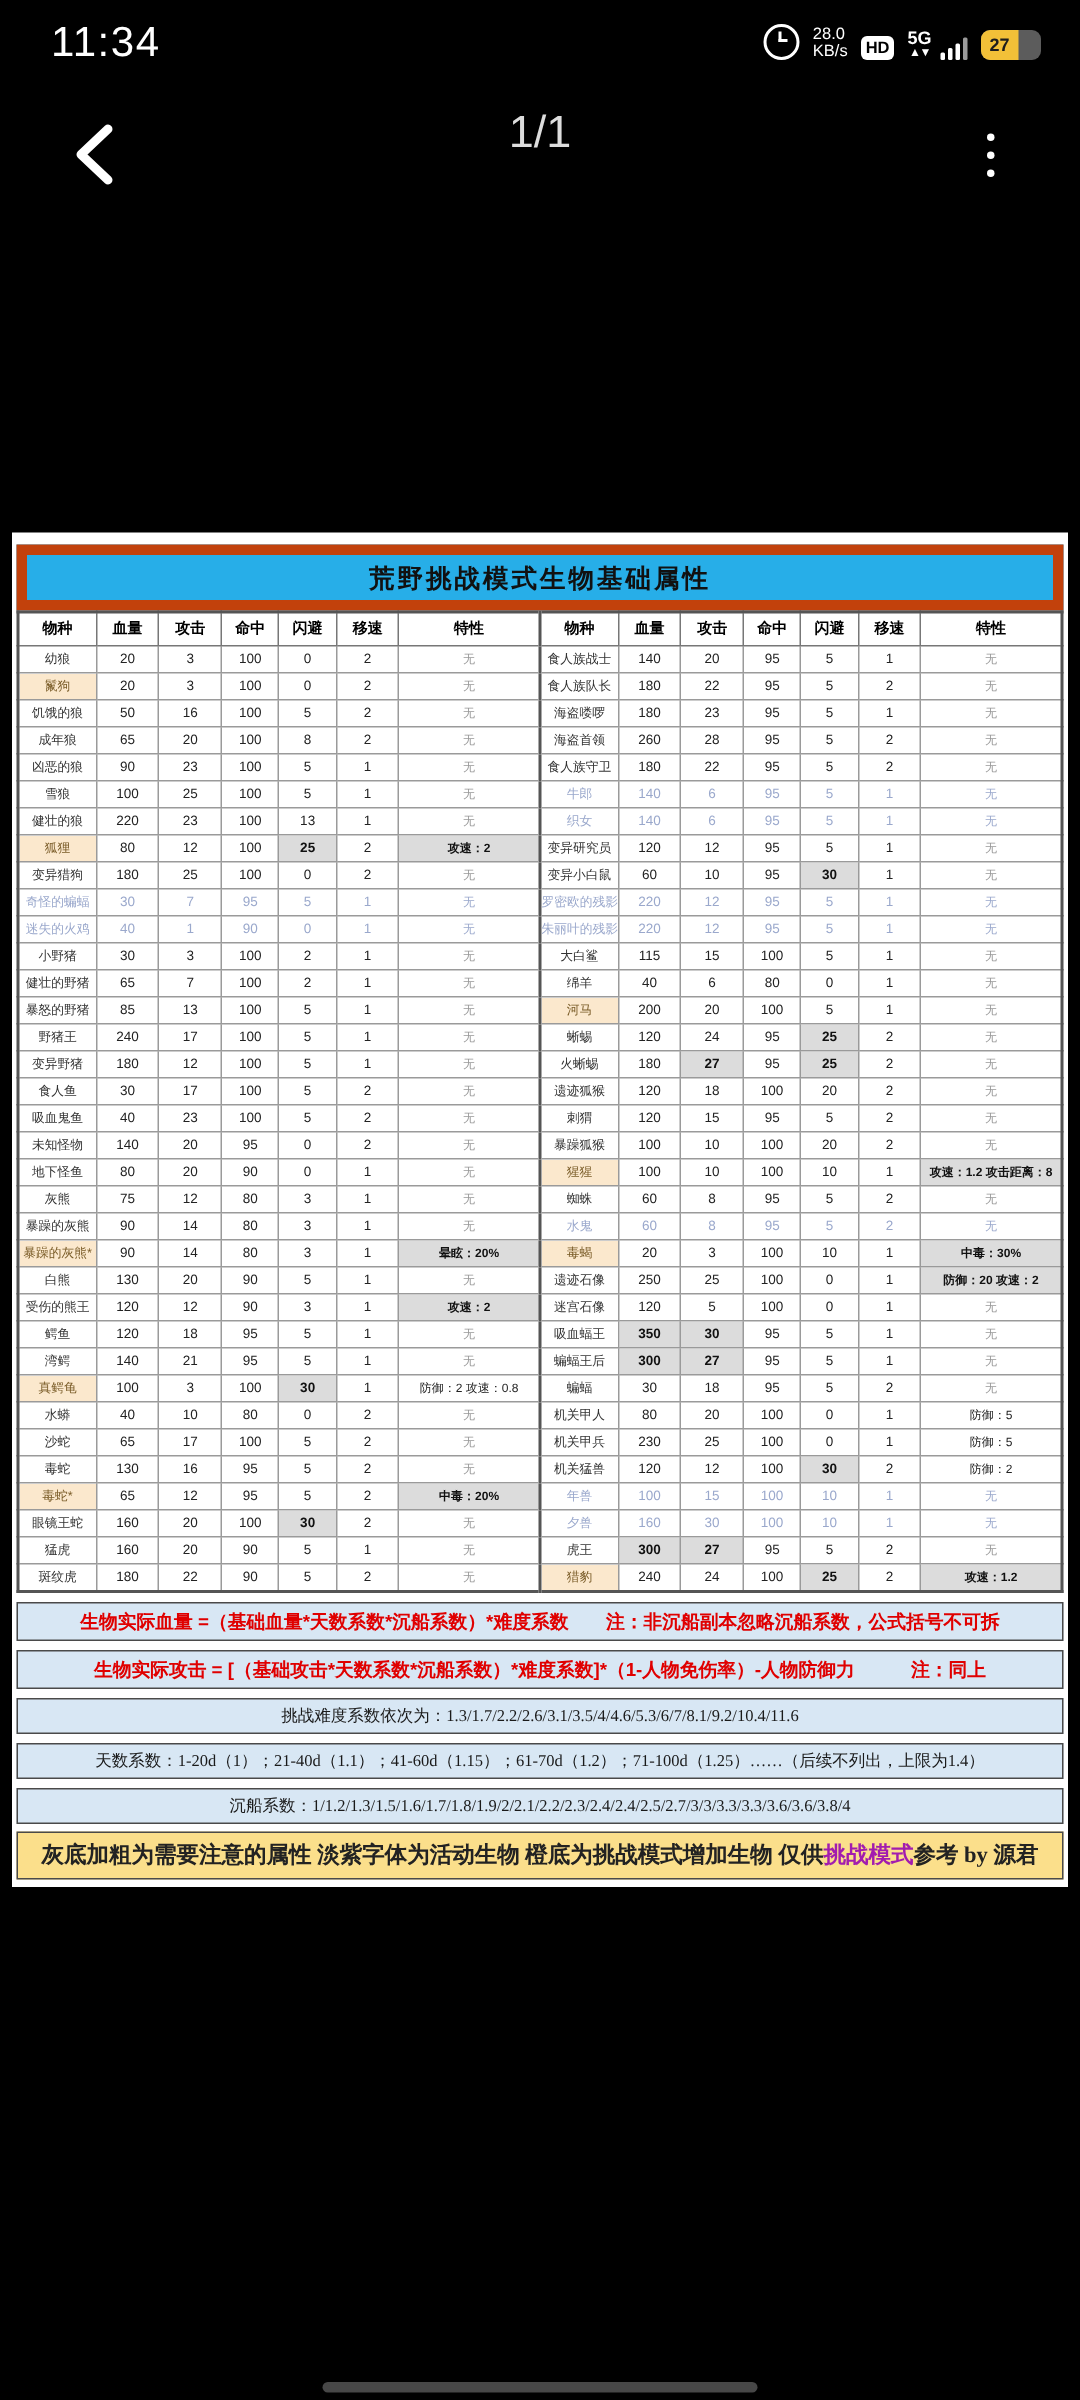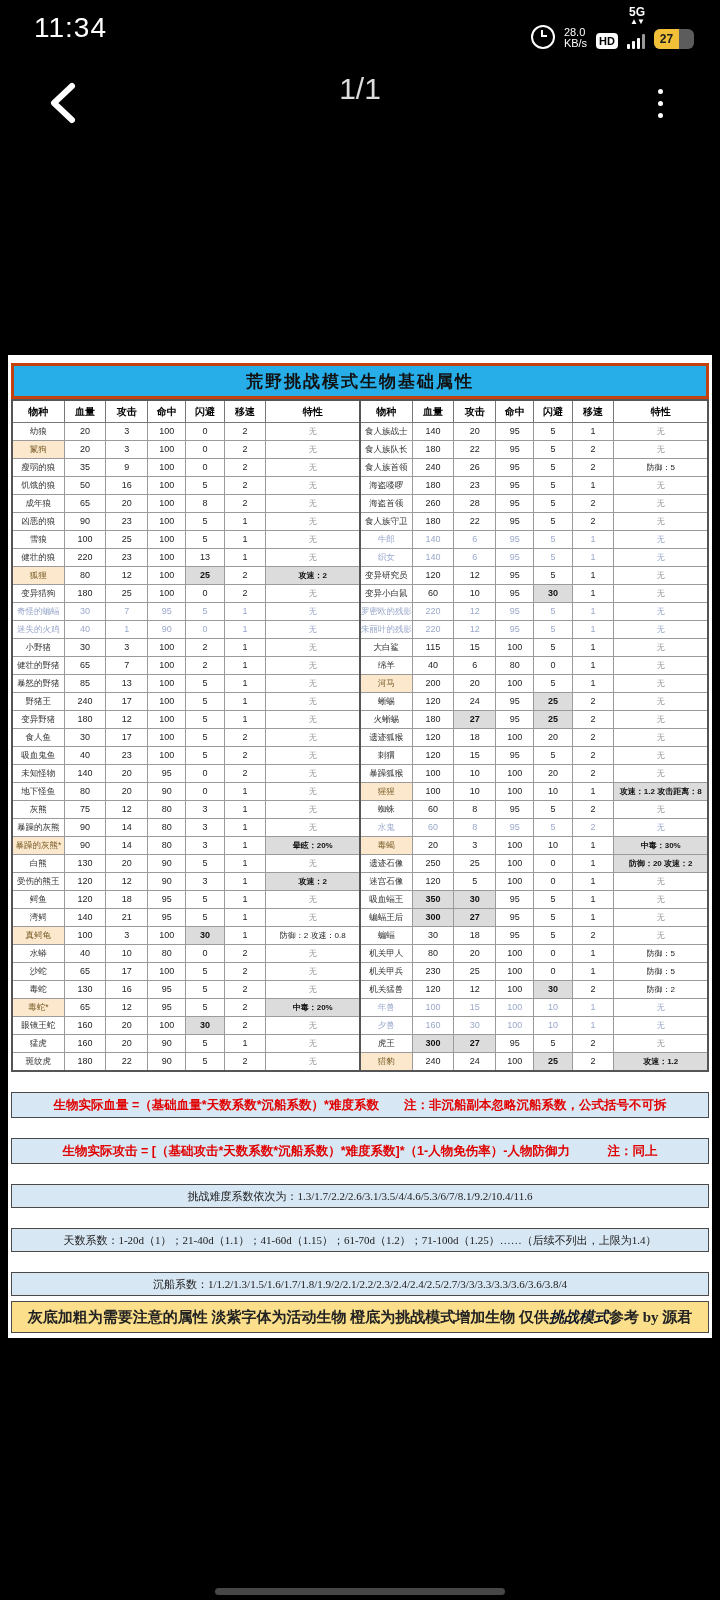--- a/index.html
+++ b/index.html
@@ -8,21 +8,21 @@
   
   .status-bar{position:absolute;top:0;left:0;right:0;height:50px;display:flex;align-items:center;
               padding:6px 26px 0 34px;box-sizing:border-box;color:#fff;}
   .sb-time{font-size:28px;letter-spacing:1px;}
   .sb-right{margin-left:auto;display:flex;align-items:flex-end;gap:9px;}
   .clock-ic{width:20px;height:20px;border:2px solid #fff;border-radius:50%;position:relative;}
   .clock-ic:before{content:"";position:absolute;left:8px;top:3px;width:2px;height:7px;background:#fff;}
   .clock-ic:after{content:"";position:absolute;left:8px;top:8px;width:6px;height:2px;background:#fff;}
   .netspeed{display:flex;flex-direction:column;align-items:flex-start;line-height:11px;font-size:11px;}
   .hd-badge{background:#fff;color:#000;font-weight:bold;font-size:11px;border-radius:4px;padding:2px 3px;}
-  .sig{display:flex;align-items:flex-end;gap:6px;flex-direction:column;}
+  .sig{display:flex;align-items:flex-end;gap:6px;}
   .sig-5g{display:flex;flex-direction:column;align-items:center;line-height:10px;}
   .sig-5g .g5{font-size:12px;font-weight:bold;}
   .sig-5g .arr{font-size:8px;letter-spacing:-1px;}
   .bars{display:flex;align-items:flex-end;gap:2px;height:16px;}
   .bars i{display:block;width:3px;background:#fff;border-radius:1px;}
   .bars i:nth-child(1){height:5px}.bars i:nth-child(2){height:8px}
   .bars i:nth-child(3){height:11px}.bars i:nth-child(4){height:15px;background:#9a9a9a}
   .battery{position:relative;width:40px;height:20px;border-radius:6px;background:#5c5c5c;overflow:hidden;
            display:flex;align-items:center;}
   .battery .fill{position:absolute;left:0;top:0;bottom:0;width:62%;background:#f2c038;}
@@ -30,43 +30,43 @@
   
   .nav-bar{position:absolute;top:72px;left:0;right:0;height:62px;display:flex;align-items:flex-start;color:#eee;}
   .back-btn{position:absolute;left:42px;top:6px;width:44px;height:50px;cursor:pointer;}
   .nav-title{margin:0 auto;font-size:30px;color:#ddd;}
   .more-btn{position:absolute;right:48px;top:4px;width:24px;height:54px;display:flex;flex-direction:column;
             justify-content:center;align-items:center;gap:7px;cursor:pointer;}
   .more-btn i{width:5px;height:5px;border-radius:50%;background:#fff;display:block;}
   
   .sheet{position:absolute;top:355px;left:8px;width:704px;background:#fff;box-sizing:border-box;
          padding:8px 3px 5px 3px;}
-  .sheet-title{height:30px;background:#27aee8;border:3px solid #c2410c;display:flex;align-items:center;
+  .sheet-title{height:30px;background:#27aee8;border:7px solid #c2410c;display:flex;align-items:center;
                justify-content:center;font-size:17px;font-weight:bold;color:#111;letter-spacing:2px;}
   table.creatures{width:100%;border-collapse:collapse;table-layout:fixed;margin-top:0;}
   .creatures th,.creatures td{border:1px solid #9a9a9a;text-align:center;padding:0;overflow:hidden;
         white-space:nowrap;height:17px;line-height:17px;font-size:9px;color:#222;}
   .creatures th{height:21px;line-height:21px;font-size:10px;font-weight:bold;color:#000;border-color:#777;}
   .creatures{border:2px solid #555;}
   .creatures td.sp{font-size:8.5px;color:#333;}
   .creatures td.trait{font-size:8px;}
   .creatures td.none{color:#999;}
   .creatures td.event{color:#9aa8cc;}
   .creatures td.hl-name{background:#fbe8cd;color:#7a5c28;}
   .creatures td.gray{background:#dcdcdc;font-weight:bold;color:#111;}
   .creatures th.half,.creatures td.half{border-left:2px solid #555;}
   
-  .note{margin-top:20px;border:1px solid #4a4a4a;background:#d8e7f4;text-align:center;}
+  .note{margin-top:6px;border:1px solid #4a4a4a;background:#d8e7f4;text-align:center;}
   .note.formula{height:24px;line-height:24px;color:#e00000;font-weight:bold;font-size:12.5px;}
   .note.plain{height:22px;line-height:22px;color:#1a1a1a;font-size:11px;
               font-family:"Liberation Serif","DejaVu Serif",serif;}
   .sheet-footer{margin-top:5px;border:1px solid #4a4a4a;background:#fbdf8b;height:30px;line-height:30px;
                 text-align:center;color:#222;font-size:15px;font-weight:bold;
                 font-family:"Liberation Serif","DejaVu Serif",serif;}
-  .sheet-footer .red{color:#0f172a;font-style:italic;}
+  .sheet-footer .red{color:#a21caf;}
   
   .gesture{position:absolute;bottom:5px;left:50%;transform:translateX(-50%);width:290px;height:7px;
            border-radius:4px;background:#474747;cursor:pointer;}
 </style>
 </head>
 <body>
 
 <div class="phone">
 
   <div class="status-bar">
@@ -176,36 +176,20 @@
             <td class="trait none">无</td>
             <td class="sp half">食人族队长</td>
             <td>180</td>
             <td>22</td>
             <td>95</td>
             <td>5</td>
             <td>2</td>
             <td class="trait none">无</td>
           </tr>
           <tr>
-            <td class="sp">瘦弱的狼</td>
-            <td>35</td>
-            <td>9</td>
-            <td>100</td>
-            <td>0</td>
-            <td>2</td>
-            <td class="trait none">无</td>
-            <td class="sp half">食人族首领</td>
-            <td>240</td>
-            <td>26</td>
-            <td>95</td>
-            <td>5</td>
-            <td>2</td>
-            <td class="trait">防御：5</td>
-          </tr>
-          <tr>
             <td class="sp">饥饿的狼</td>
             <td>50</td>
             <td>16</td>
             <td>100</td>
             <td>5</td>
             <td>2</td>
             <td class="trait none">无</td>
             <td class="sp half">海盗喽啰</td>
             <td>180</td>
             <td>23</td>

